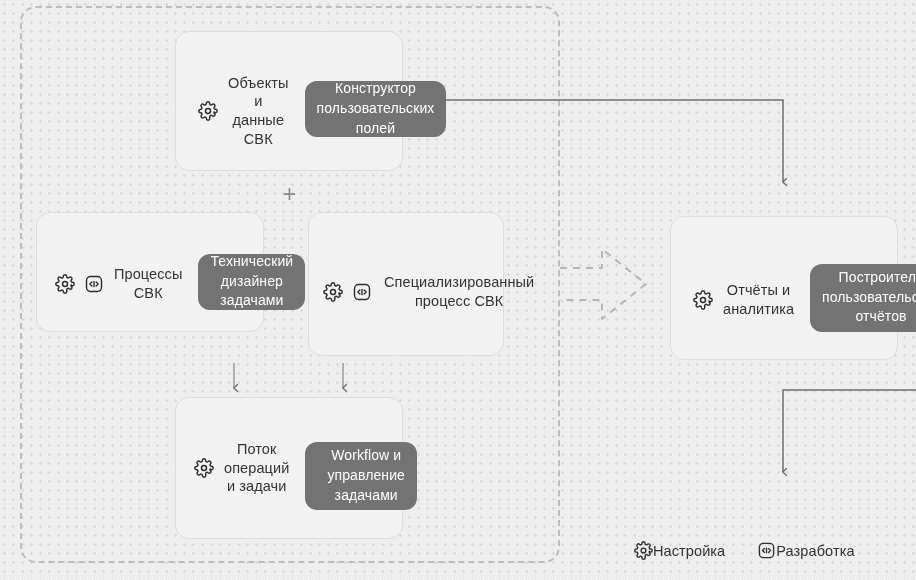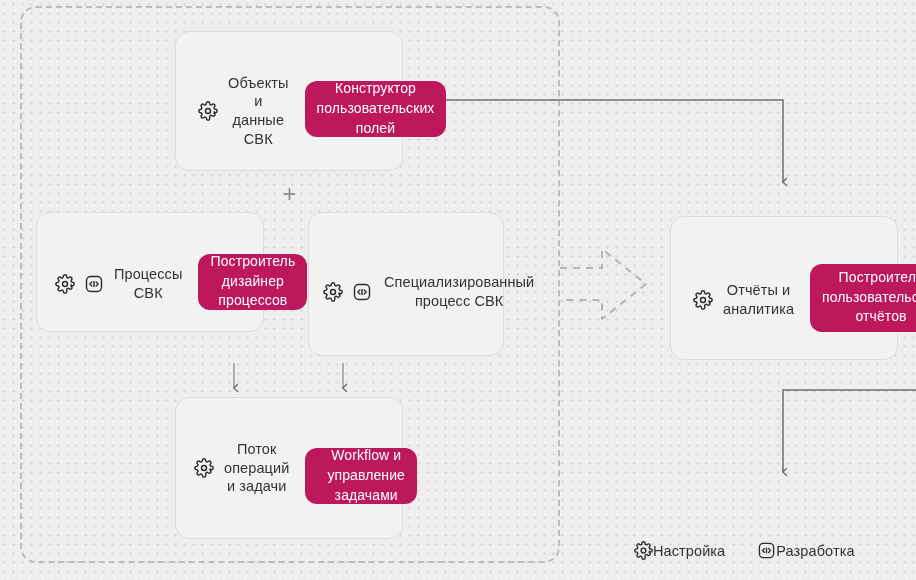--- a/index.html
+++ b/index.html
@@ -59,21 +59,21 @@
     flex: 0 0 auto;
   }
   .card-title {
     font-size: 14.5px;
     color: #333333;
     line-height: 1.28;
     text-align: center;
     letter-spacing: 0.1px;
   }
   .pill {
-    background: #be185d;
+    background: #737373;
     color: #ffffff;
     border-radius: 12px;
     display: flex;
     align-items: center;
     justify-content: center;
     text-align: center;
     font-size: 14px;
     line-height: 1.42;
     letter-spacing: 0.1px;
     box-sizing: border-box;
@@ -88,21 +88,21 @@
   #card-processes { left: 36px; top: 212px; width: 228px; height: 120px; }
   #card-processes .card-head { margin-top: 24px; justify-content: flex-start; padding-left: 18px; }
   #card-processes .pill { margin-top: 19px; width: 192px; height: 56px; }
 
   #card-special { left: 308px; top: 212px; width: 196px; height: 144px; }
   #card-special .card-head { margin-top: 16px; justify-content: flex-start; padding-left: 14px; gap: 12px; }
   #card-special .pill { margin-top: 11px; width: 192px; height: 56px; }
 
   #card-flow { left: 175px; top: 397px; width: 228px; height: 142px; }
   #card-flow .card-head { justify-content: flex-start; padding-left: 18px; }
-  #card-flow .pill { margin-top: 16px; width: 192px; height: 56px; padding-left: 22px; }
+  #card-flow .pill { margin-top: 16px; width: 192px; height: 68px; padding-left: 22px; }
 
   #card-reports { left: 670px; top: 216px; width: 228px; height: 144px; }
   #card-reports .card-head { margin-top: 24px; justify-content: flex-start; padding-left: 22px; }
   #card-reports .pill { margin-top: 19px; width: 192px; height: 68px; }
 
   
   .plus-sign {
     position: absolute;
     left: 281px;
     top: 186px;
@@ -201,21 +201,21 @@
           <svg width="20" height="20" viewBox="0 0 24 24" fill="none" stroke="#2f2f2f" stroke-width="1.7" stroke-linecap="round" stroke-linejoin="round">
             <rect x="3" y="3" width="18" height="18" rx="5"></rect>
             <path d="M9.4 9.6 L7 12 L9.4 14.4"></path>
             <path d="M14.6 9.6 L17 12 L14.6 14.4"></path>
             <path d="M12 9.1 L12 14.9"></path>
           </svg>
         </span>
       </span>
       <span class="card-title">Процессы СВК</span>
     </div>
-    <div class="pill">Построитель дизайнер процессов</div>
+    <div class="pill">Технический дизайнер задачами</div>
   </div>
 
   <div class="card" id="card-special">
     <div class="card-head">
       <span class="card-icons">
         <span class="icon">
           <svg width="20" height="20" viewBox="0 0 24 24" fill="none" stroke="#2f2f2f" stroke-width="1.8" stroke-linecap="round" stroke-linejoin="round">
             <path d="M19.4 13a1.65 1.65 0 0 0 .33 1.82l.06.06a2 2 0 1 1-2.83 2.83l-.06-.06a1.65 1.65 0 0 0-1.82-.33 1.65 1.65 0 0 0-1 1.51V21a2 2 0 1 1-4 0v-.09A1.65 1.65 0 0 0 9 19.4a1.65 1.65 0 0 0-1.82.33l-.06.06a2 2 0 1 1-2.83-2.83l.06-.06a1.65 1.65 0 0 0 .33-1.82 1.65 1.65 0 0 0-1.51-1H3a2 2 0 1 1 0-4h.09A1.65 1.65 0 0 0 4.6 9a1.65 1.65 0 0 0-.33-1.82l-.06-.06a2 2 0 1 1 2.83-2.83l.06.06A1.65 1.65 0 0 0 9 4.6a1.65 1.65 0 0 0 1-1.51V3a2 2 0 1 1 4 0v.09a1.65 1.65 0 0 0 1 1.51 1.65 1.65 0 0 0 1.82-.33l.06-.06a2 2 0 1 1 2.83 2.83l-.06.06A1.65 1.65 0 0 0 19.4 9V9a1.65 1.65 0 0 0 1.51 1H21a2 2 0 1 1 0 4h-.09a1.65 1.65 0 0 0-1.51 1z"></path>
             <circle cx="12" cy="12" r="3"></circle>
           </svg>

